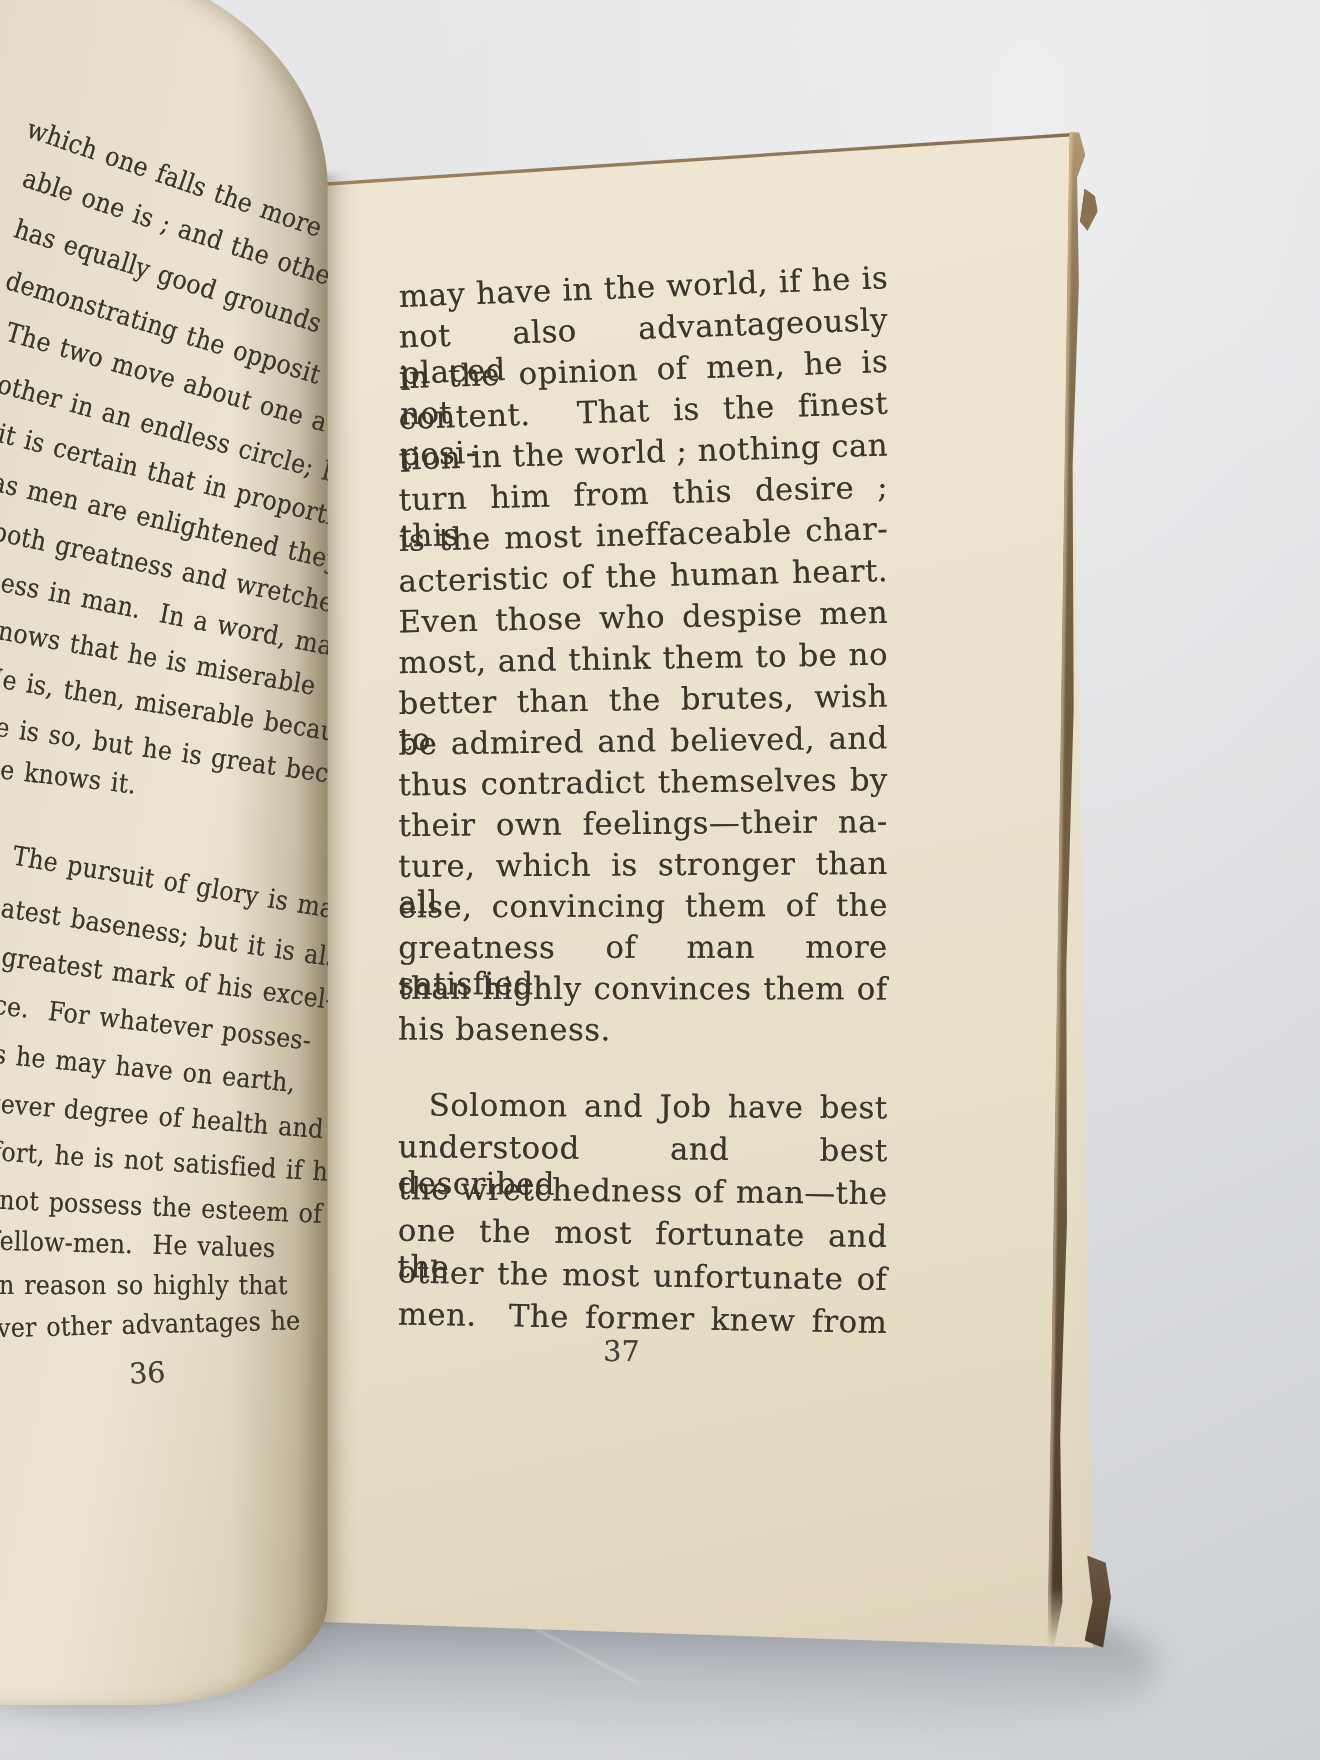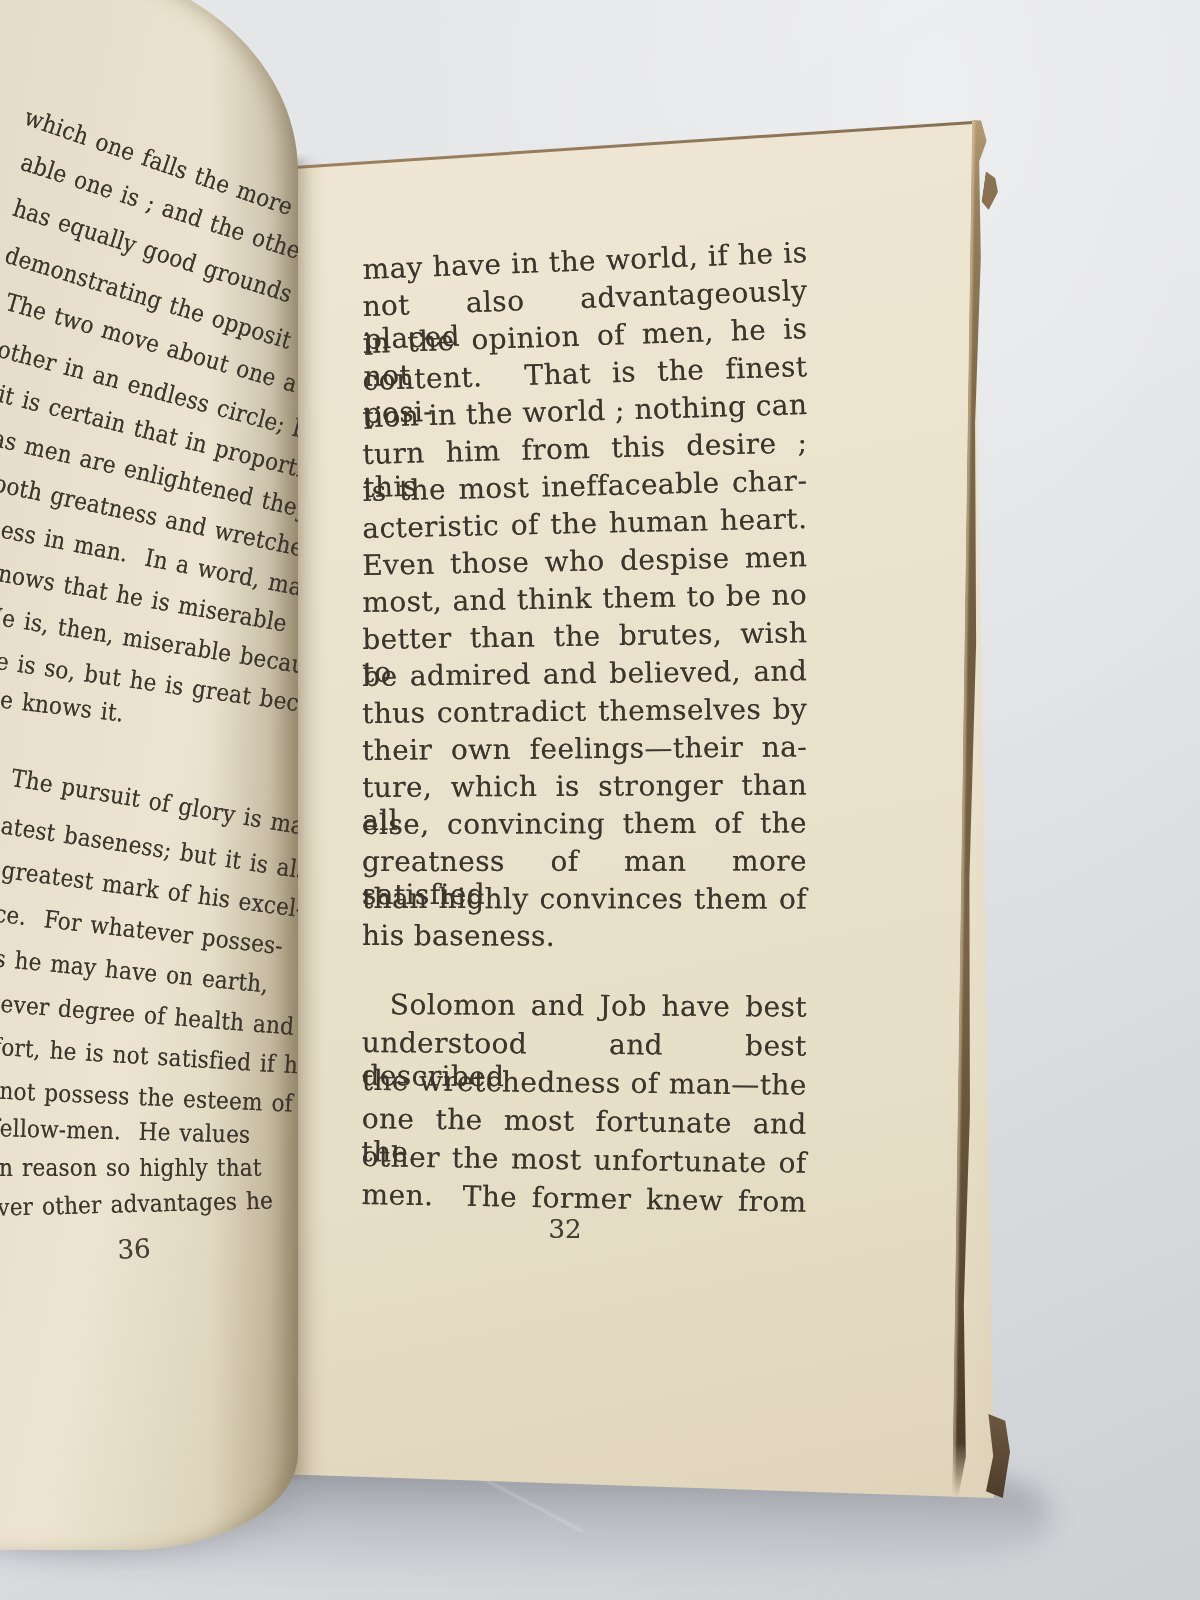--- a/index.html
+++ b/index.html
@@ -129,13 +129,13 @@
       <div class="lline" style="left: 50px; top: 1028px; transform: rotate(4.5deg) scaleX(0.9);">atever degree of health and</div>
       <div class="lline" style="left: 50px; top: 1072px; transform: rotate(3.5deg) scaleX(0.9);">nfort, he is not satisfied if he</div>
       <div class="lline" style="left: 50px; top: 1116px; transform: rotate(2.5deg) scaleX(0.9);">s not possess the esteem of</div>
       <div class="lline" style="left: 62px; top: 1154px; transform: rotate(1.5deg) scaleX(0.9);">fellow-men.&nbsp; He values</div>
       <div class="lline" style="left: 56px; top: 1194px; transform: rotate(0deg) scaleX(0.9);">an reason so highly that</div>
       <div class="lline" style="left: 54px; top: 1234px; transform: rotate(-1.5deg) scaleX(0.9);">ever other advantages he</div>
     </div>
 </div>
 
 <div class="page-number" style="left:104px;top:1234px;transform:rotate(-3deg);">36</div>
-<div class="page-number" style="left:535px;top:1214px;">32</div>
+<div class="page-number" style="left:535px;top:1214px;">37</div>
 
 </body></html>

